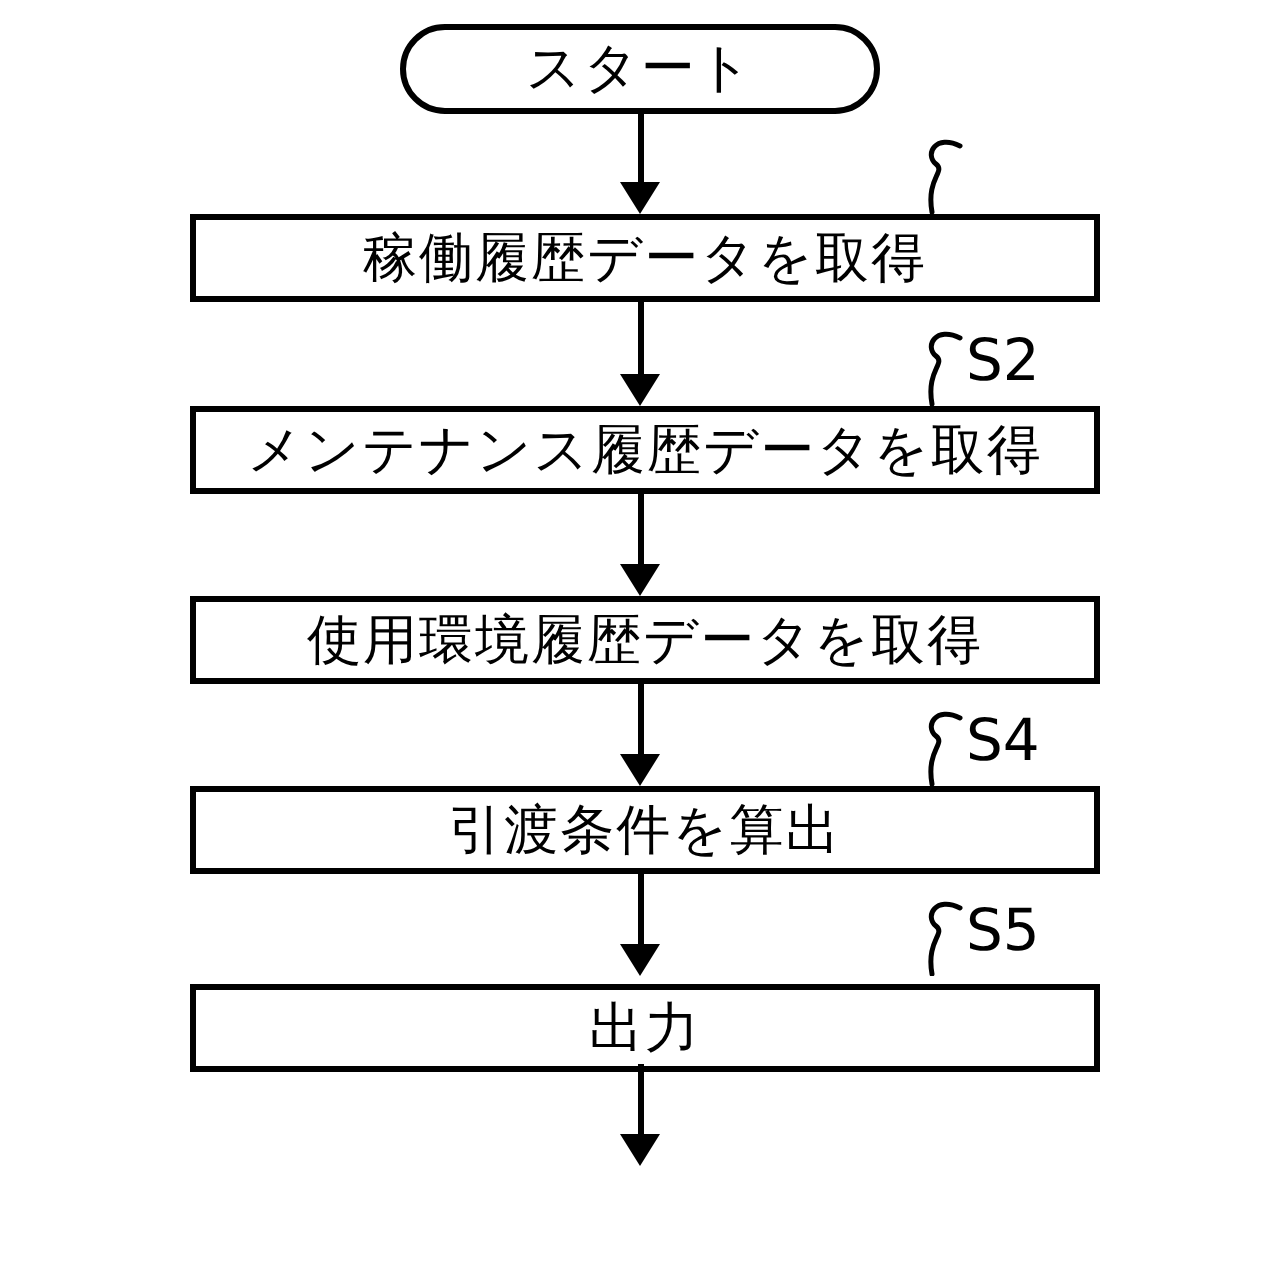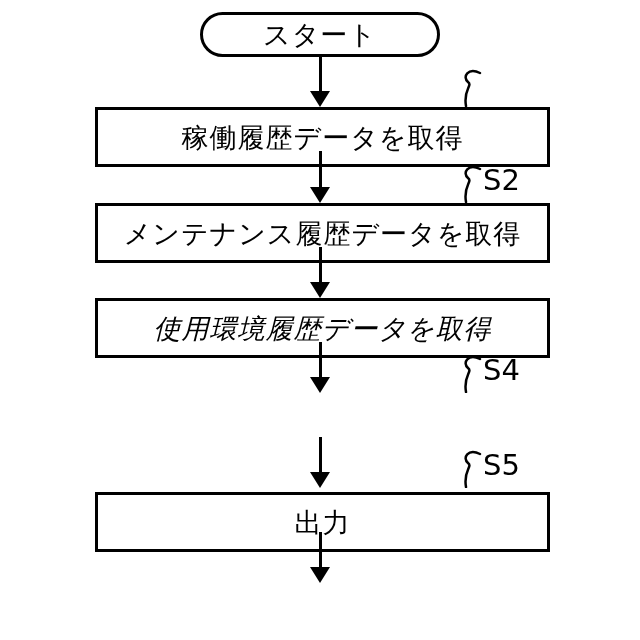--- a/index.html
+++ b/index.html
@@ -26,21 +26,21 @@
   }
   .terminal {
     left: 200px;
     width: 240px;
     height: 45px;
     border-radius: 23px;
   }
   .process {
     left: 95px;
     width: 455px;
-    height: 60px;
+    height: 44px;
   }
   .node span {
     font-size: 27px;
     line-height: 1;
     white-space: nowrap;
     letter-spacing: 1px;
   }
   .arrow {
     position: absolute;
     left: 320px;
@@ -116,36 +116,39 @@
   <div class="node process" style="top:203px;">
     <span>メンテナンス履歴データを取得</span>
   </div>
 
   <div class="arrow" style="top:247px;height:51px;">
     <div class="shaft"></div>
     <div class="head"></div>
   </div>
 
 
-  <div class="node process" style="top:298px;font-style:italic;">
+  <div class="node process" style="top:298px;">
     <span>使用環境履歴データを取得</span>
   </div>
 
   <div class="arrow" style="top:342px;height:51px;">
     <div class="shaft"></div>
     <div class="head"></div>
   </div>
 
   <div class="step-ref" style="top:355px;left:456px;text-align:right;">
     <svg width="26" height="38" viewBox="0 0 26 38">
       <path d="M24 4 C12 -2, 6 8, 12 13 C17 17, 7 20, 10 37" fill="none" stroke="#000000" stroke-width="2.5" stroke-linecap="round"></path>
     </svg>
     <span class="ref-text">S4</span>
   </div>
 
+  <div class="node process" style="top:393px;">
+    <span>引渡条件を算出</span>
+  </div>
 
   <div class="arrow" style="top:437px;height:51px;">
     <div class="shaft"></div>
     <div class="head"></div>
   </div>
 
   <div class="step-ref" style="top:450px;left:456px;">
     <svg width="26" height="38" viewBox="0 0 26 38">
       <path d="M24 4 C12 -2, 6 8, 12 13 C17 17, 7 20, 10 37" fill="none" stroke="#000000" stroke-width="2.5" stroke-linecap="round"></path>
     </svg>

